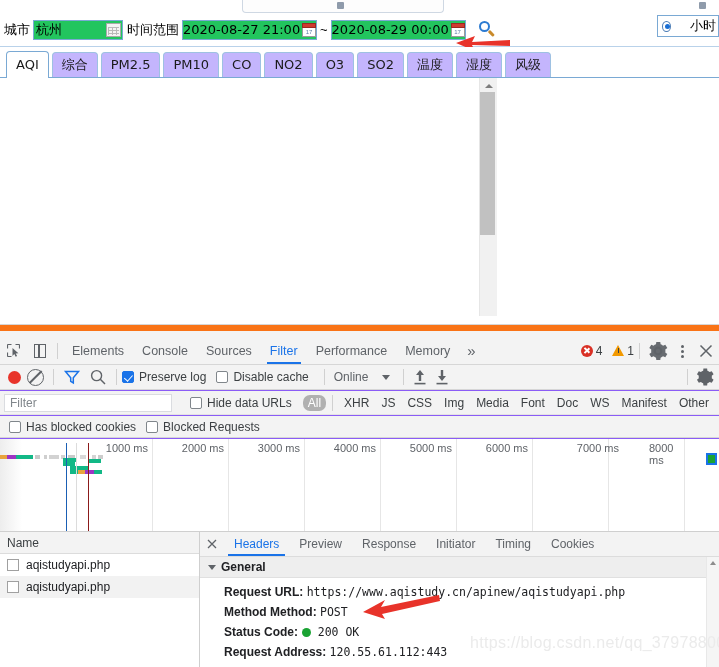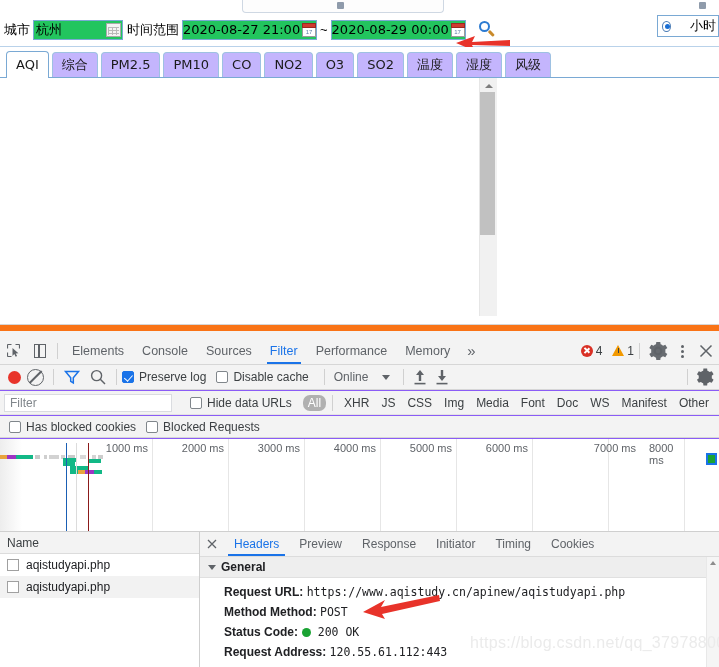--- a/index.html
+++ b/index.html
@@ -508,21 +508,21 @@
         <div class="ov-tick" style="left:532px"></div>
         <div class="ov-tick" style="left:608px"></div>
         <div class="ov-tick" style="left:684px"></div>
 
         <div class="ov-tick-label" style="left:152px">1000 ms</div>
         <div class="ov-tick-label" style="left:228px">2000 ms</div>
         <div class="ov-tick-label" style="left:304px">3000 ms</div>
         <div class="ov-tick-label" style="left:380px">4000 ms</div>
         <div class="ov-tick-label" style="left:456px">5000 ms</div>
         <div class="ov-tick-label" style="left:532px">6000 ms</div>
-        <div class="ov-tick-label" style="left:640px">7000 ms</div>
+        <div class="ov-tick-label" style="left:623px">7000 ms</div>
         <div class="ov-tick-label" style="left:684px">8000 ms</div>
 
       </div>
 
       <div class="ov-fade"></div>
 
       <div class="ov-band" style="left:0px;  top:16px; width:7px;  background:#e8a33d"></div>
       <div class="ov-band" style="left:7px;  top:16px; width:9px;  background:#9d35c4"></div>
       <div class="ov-band" style="left:16px; top:16px; width:17px; background:#12b886"></div>
       <div class="ov-band" style="left:35px; top:16px; width:5px;  background:#c9c9c9"></div>

